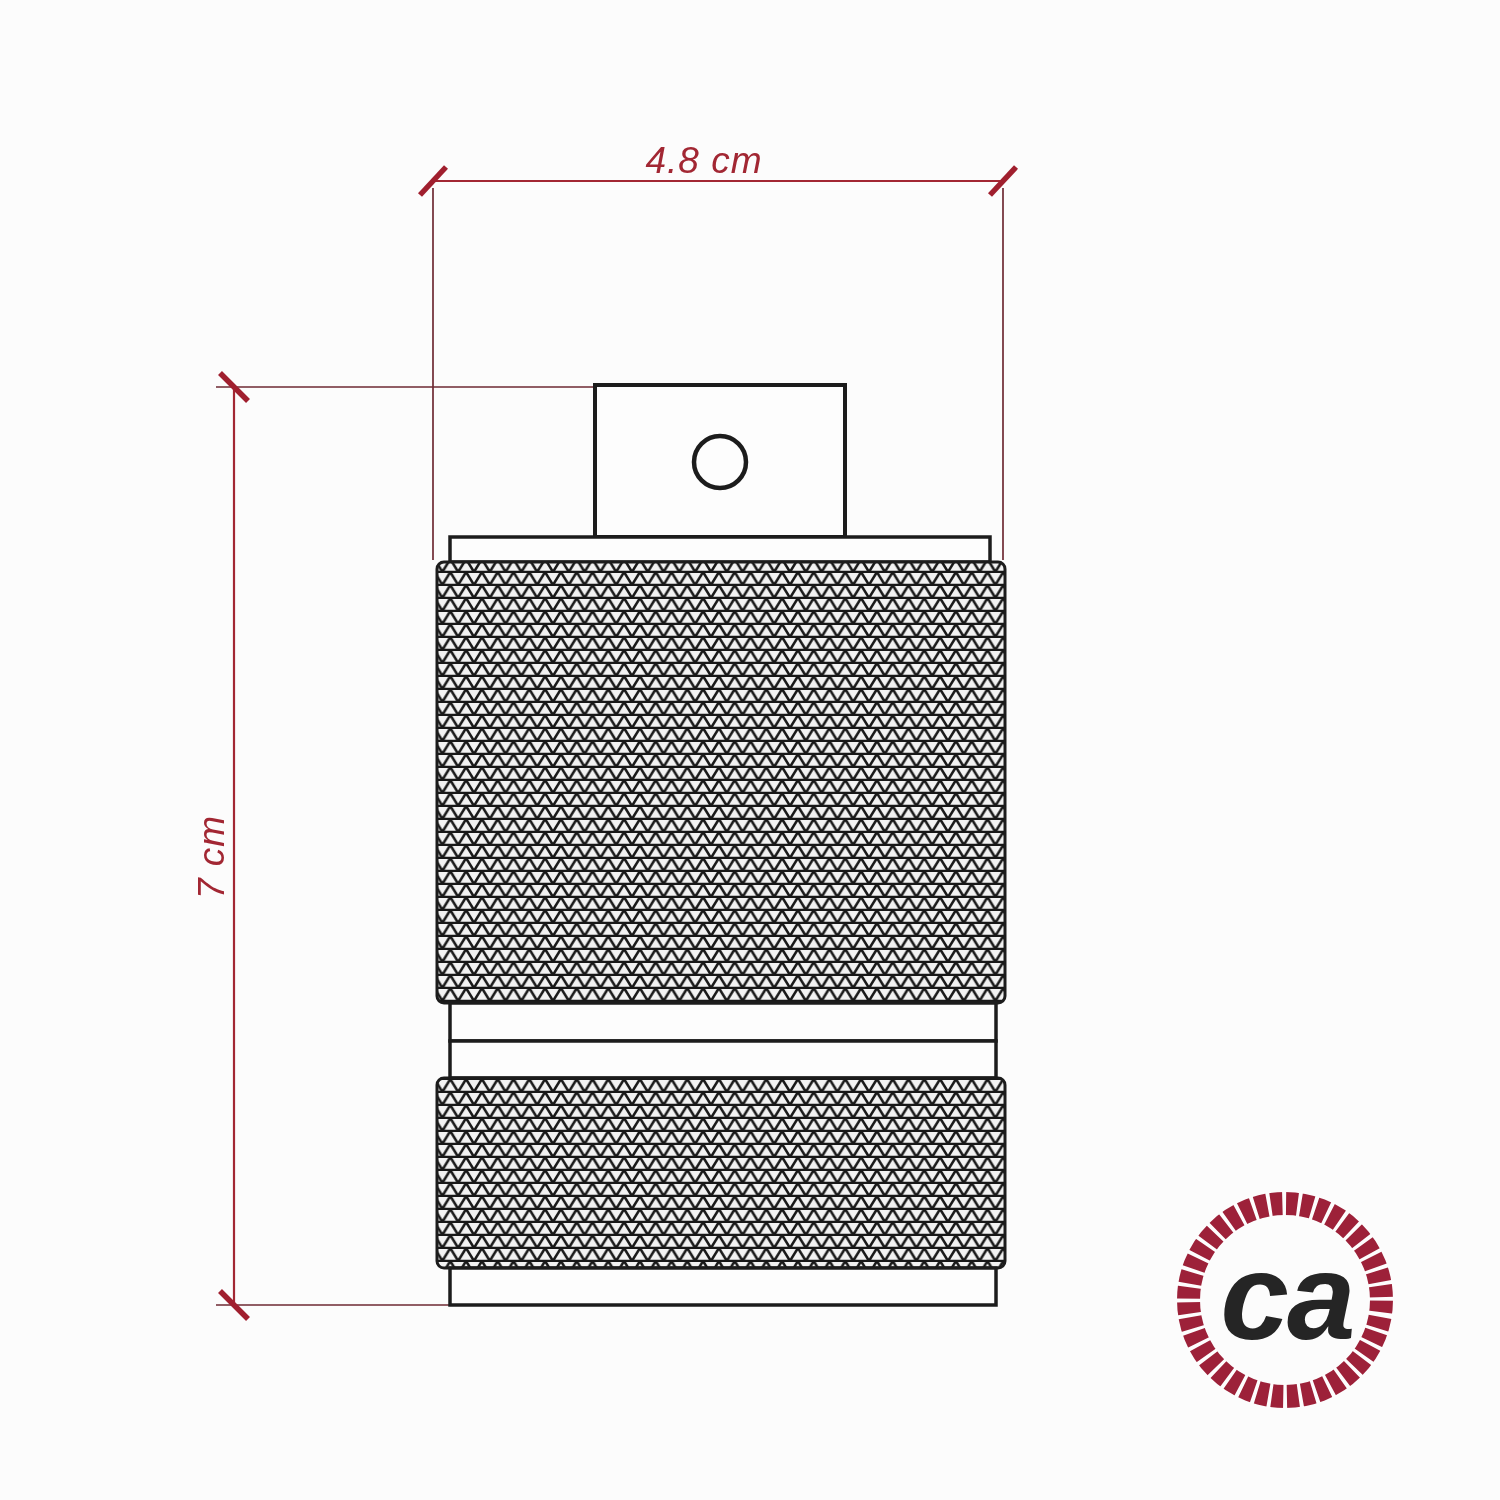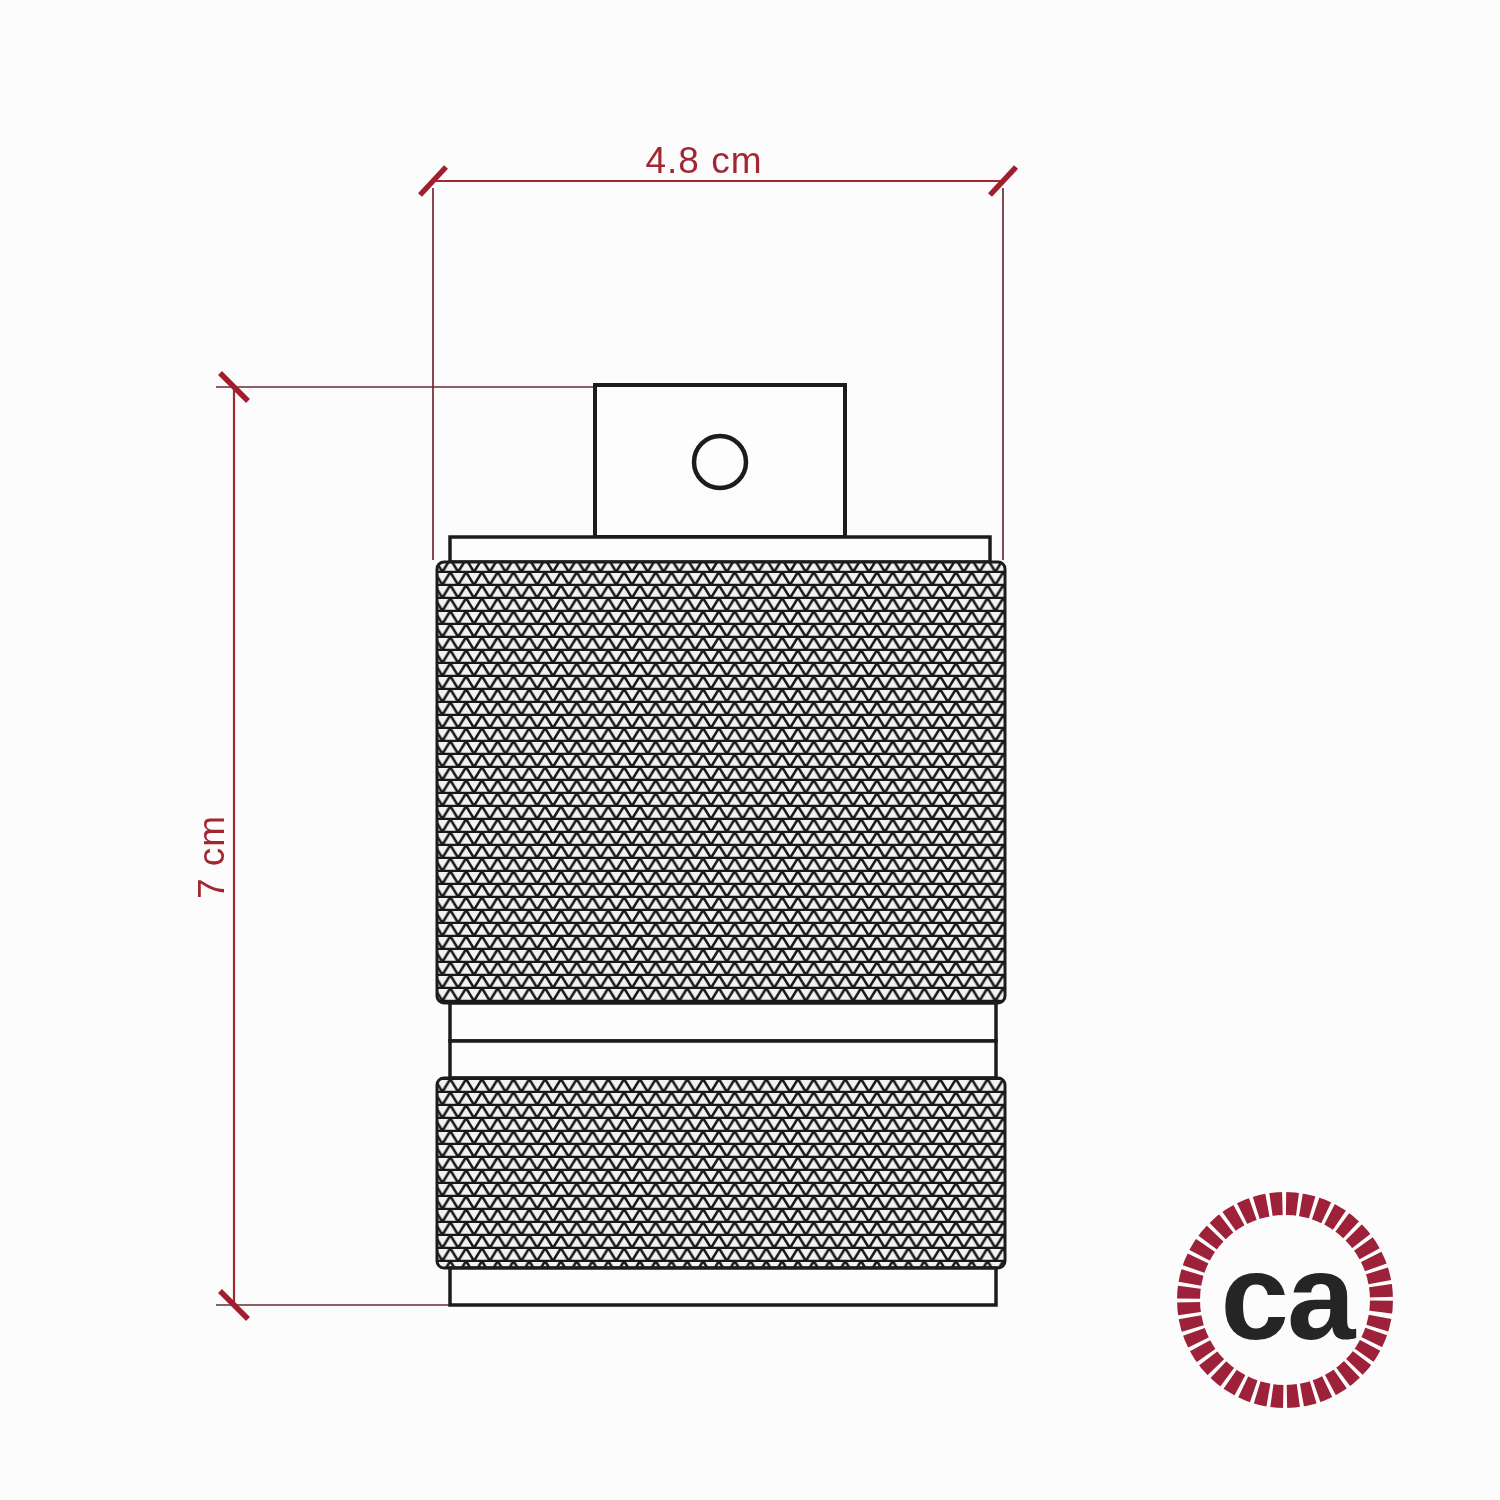--- a/index.html
+++ b/index.html
@@ -2,21 +2,21 @@
 <html><head>
 <meta charset="utf-8">
 <style>
   html,body{margin:0;padding:0;}
   body{
     width:1500px;height:1500px;
     background:#fdfdfd;
     font-family:"Liberation Sans", sans-serif;
     overflow:hidden;
   }
-  .stage{position:relative;width:1500px;height:1500px;background:#fcfcfc;}
+  .stage{position:relative;width:1500px;height:1500px;background:#fcfcfc;font-style:italic;}
   svg{display:block;}
 
   
   .dim-line{stroke:#a22733;stroke-width:2.2;fill:none;}
   .dim-tick{stroke:#a01f2e;stroke-width:5.5;fill:none;}
   .ext-line{stroke:#6e2a33;stroke-width:1.7;fill:none;}
   .dim-text{font-size:37px;letter-spacing:1px;}
 
   
   .part{stroke:#1c1c1c;fill:#fdfdfd;}

